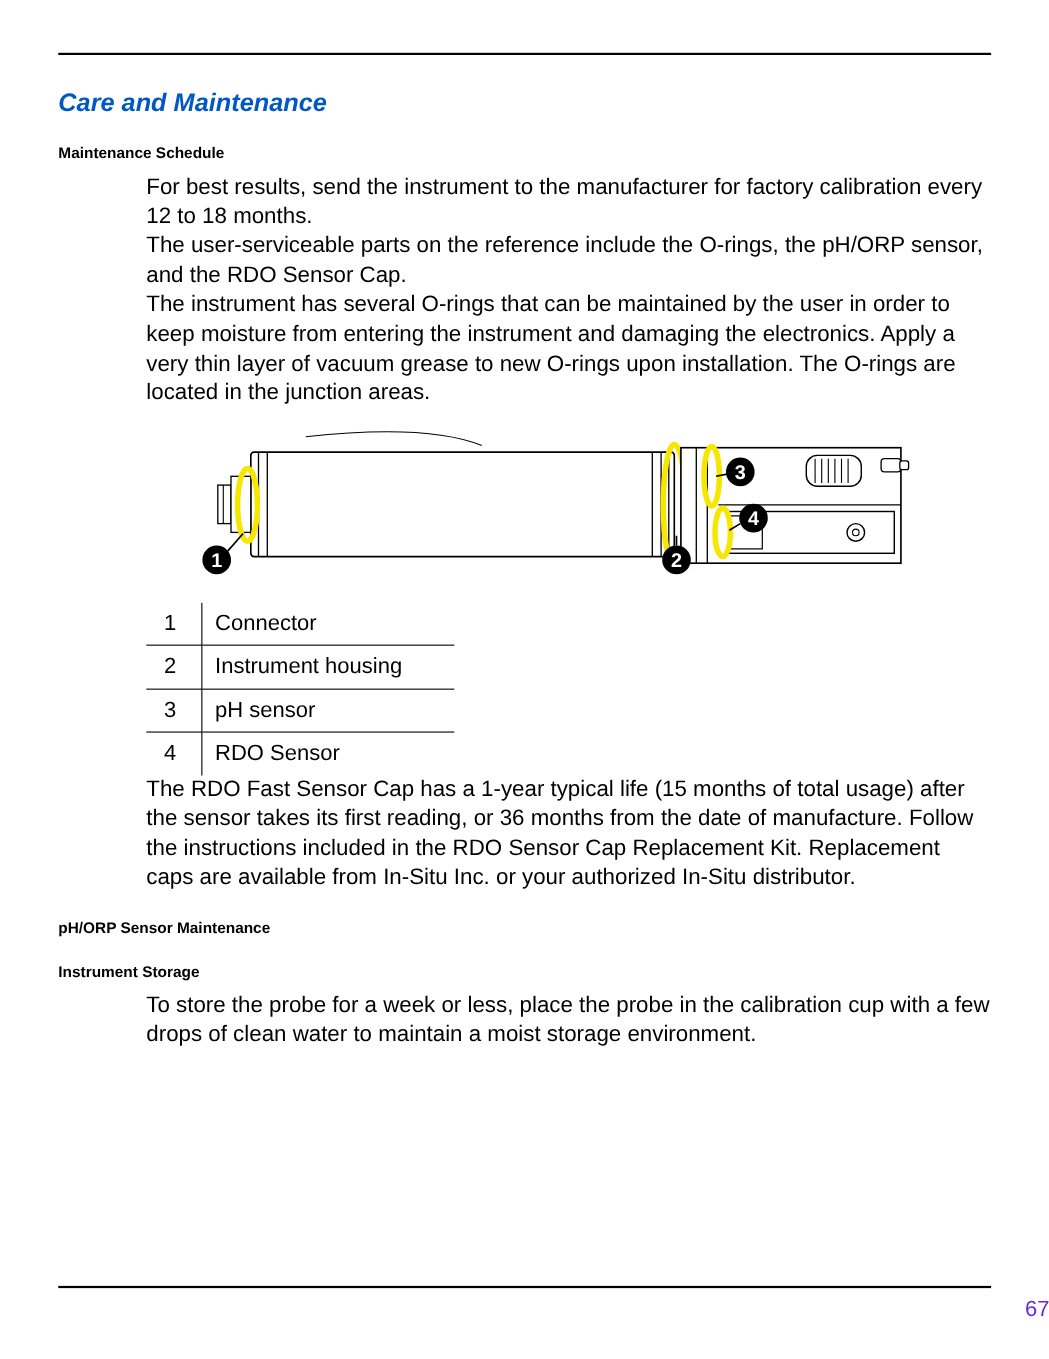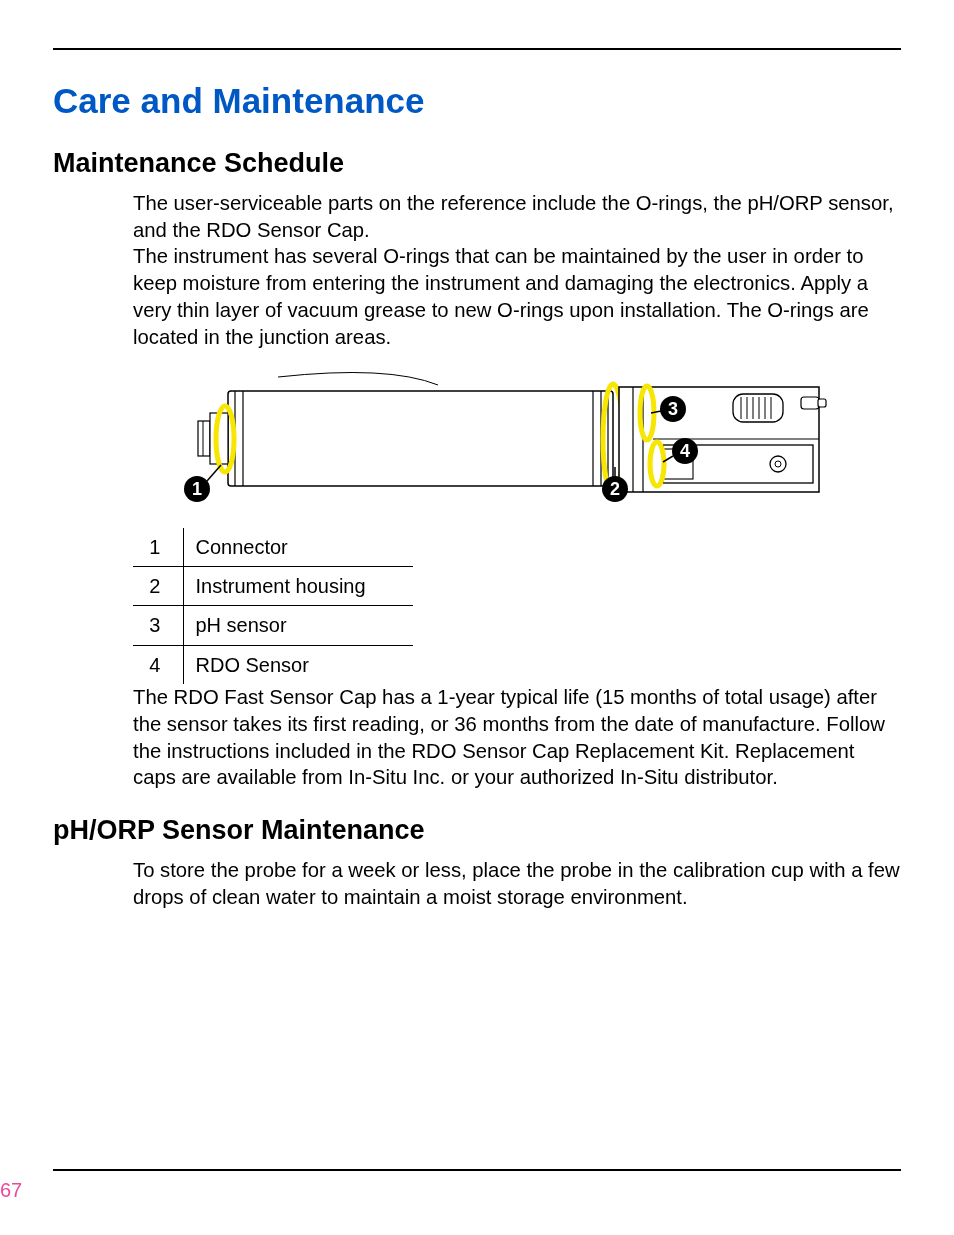--- a/index.html
+++ b/index.html
@@ -31,39 +31,40 @@
     bottom: 64px;
     left: 53px;
     right: 53px;
     border-top: 2px solid #000;
   }
   .page-number {
     position: absolute;
     bottom: 32px;
     left: 0;
     right: 0;
-    text-align: left;
-    color: #ec4899;
+    text-align: right;
+    color: #6d28d9;
     font-size: 20px;
   }
   .content {
     position: absolute;
     top: 70px;
     left: 53px;
     right: 53px;
   }
   .h1 {
     color: #0058c4;
+    font-style: italic;
     font-weight: bold;
-    font-size: 35px;
+    font-size: 23px;
     margin: 8px 0 12px 0;
   }
   .h2 {
     font-weight: bold;
-    font-size: 27px;
+    font-size: 14px;
     margin: 22px 0 8px 0;
   }
   .para {
     margin: 0 0 0 80px;
     font-size: 20.3px;
   }
   
   .diagram-wrap {
     margin: 18px 0 14px 80px;
     position: relative;
@@ -92,20 +93,21 @@
 <body>
 
 <div class="page">
   <div class="rule-top"></div>
 
   <div class="content">
 
     <div class="h1">Care and Maintenance</div>
 
     <div class="h2">Maintenance Schedule</div>
+    <p class="para">For best results, send the instrument to the manufacturer for factory calibration every 12 to 18 months.</p>
 
     <p class="para">The user-serviceable parts on the reference include the O-rings, the pH/ORP sensor, and the RDO Sensor Cap.</p>
 
     <p class="para">The instrument has several O-rings that can be maintained by the user in order to keep moisture from entering the instrument and damaging the electronics. Apply a very thin layer of vacuum grease to new O-rings upon installation. The O-rings are located in the junction areas.</p>
 
     <div class="diagram-wrap">
       <svg viewBox="0 0 700 145" xmlns="http://www.w3.org/2000/svg">
 
         <path d="M145 8 Q 255 -4 305 16" fill="none" stroke="#000" stroke-width="1"></path>
 
@@ -191,19 +193,20 @@
         <td class="num">4</td>
         <td>RDO Sensor</td>
       </tr>
     </tbody>
       </table>
 
     <p class="para">The RDO Fast Sensor Cap has a 1-year typical life (15 months of total usage) after the sensor takes its first reading, or 36 months from the date of manufacture. Follow the instructions included in the RDO Sensor Cap Replacement Kit. Replacement caps are available from In-Situ Inc. or your authorized In-Situ distributor.</p>
 
     <div class="h2">pH/ORP Sensor Maintenance</div>
 
+    <div class="h2">Instrument Storage</div>
     <p class="para">To store the probe for a week or less, place the probe in the calibration cup with a few drops of clean water to maintain a moist storage environment.</p>
 
   </div>
 
   <div class="rule-bottom"></div>
   <div class="page-number">67</div>
 </div>
 
 </body></html>

